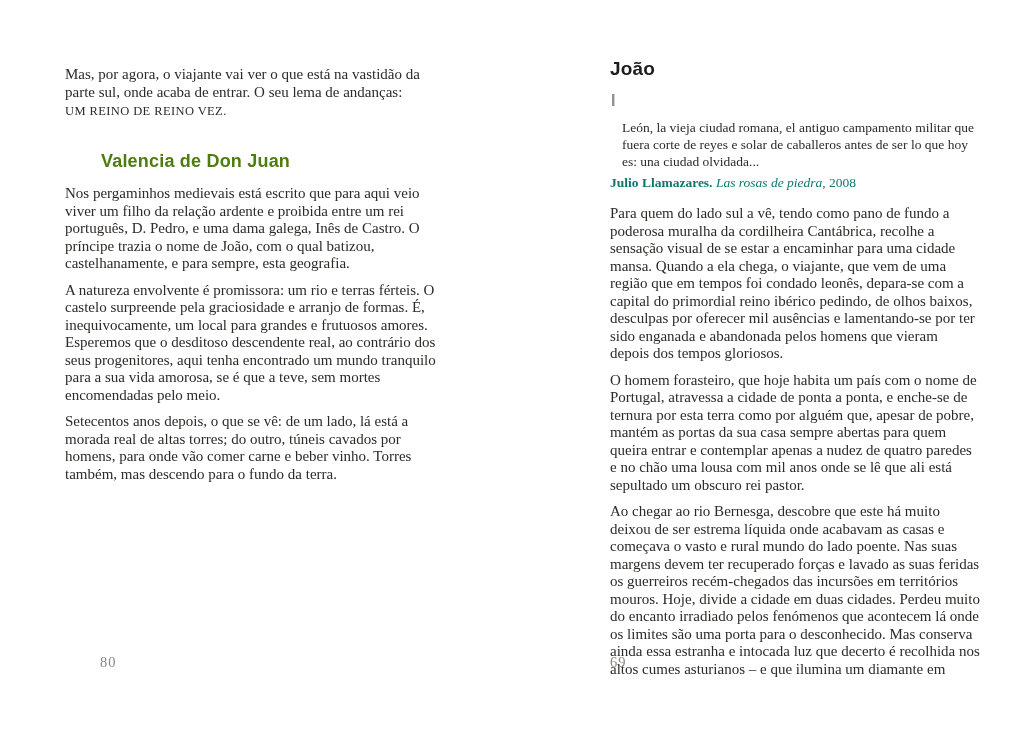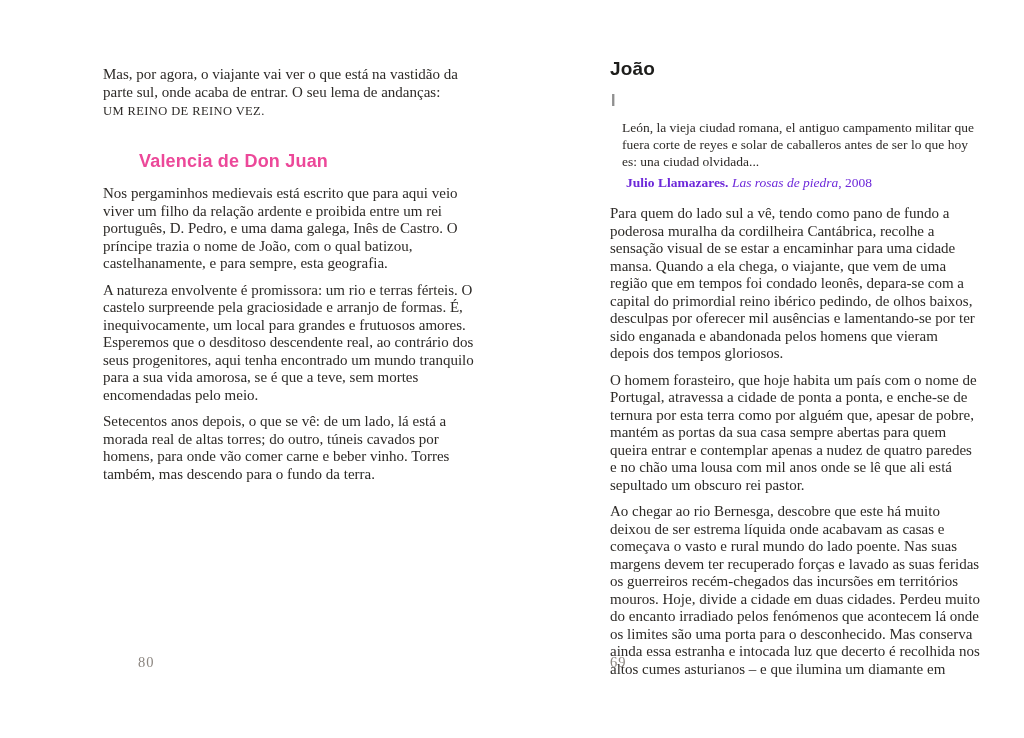--- a/index.html
+++ b/index.html
@@ -16,21 +16,21 @@
   }
   .spread {
     position: absolute;
     inset: 0;
   }
   .page {
     position: absolute;
     top: 0;
     height: 738px;
   }
-  .page-left  { left: 65px;  width: 372px; margin-left: 38px; }
+  .page-left  { left: 65px;  width: 372px; }
   .page-right { left: 610px; width: 372px; }
 
   .page-content-left  { position: absolute; top: 66px; left: 0; width: 372px; }
   .page-content-right { position: absolute; top: 58px; left: 0; width: 370px; }
 
   .body-para {
     margin: 0 0 9px 0;
     font-family: "Liberation Serif", serif;
     font-size: 15px;
     line-height: 17.5px;
@@ -47,21 +47,21 @@
     line-height: 16px;
     letter-spacing: 0.4px;
     color: #2d2a27;
   }
   .section-heading {
     margin: 32px 0 13px 36px;
     font-family: "Liberation Sans", "DejaVu Sans", sans-serif;
     font-size: 18px;
     font-weight: 600;
     letter-spacing: 0.2px;
-    color: #ec4899;
+    color: #4d7c0f;
   }
   .chapter-title {
     margin: 0;
     font-family: "Liberation Sans", "DejaVu Sans", sans-serif;
     font-size: 19px;
     font-weight: 600;
     letter-spacing: 0.2px;
     color: #1d1d1b;
   }
   .section-marker {
@@ -73,25 +73,25 @@
     line-height: 16px;
   }
   .epigraph-quote {
     margin: 10px 0 0 12px;
     font-family: "Liberation Serif", serif;
     font-size: 13.5px;
     line-height: 17px;
     color: #2d2a27;
   }
   .epigraph-attribution {
-    margin: 4px 0 14px 16px;
+    margin: 4px 0 14px 0;
     font-family: "Liberation Serif", serif;
     font-size: 13.5px;
     line-height: 17px;
-    color: #6d28d9;
+    color: #0f766e;
   }
   .epigraph-author { font-weight: bold; }
   .epigraph-work   { font-style: italic; }
   .epigraph-year   { font-style: normal; }
 
   .folio {
     position: absolute;
     font-family: "Liberation Serif", serif;
     font-size: 14.5px;
     color: #8c8680;

